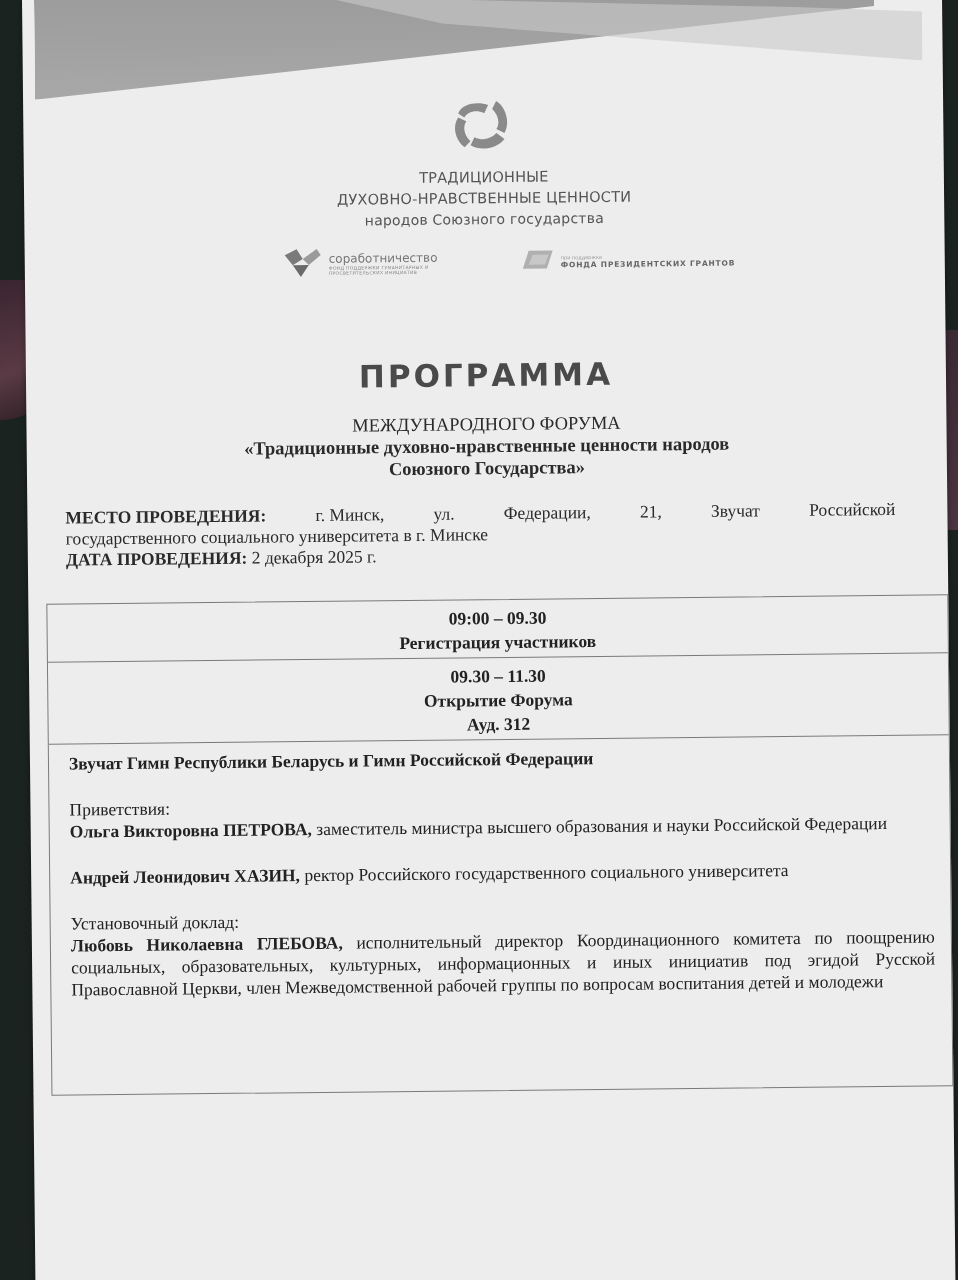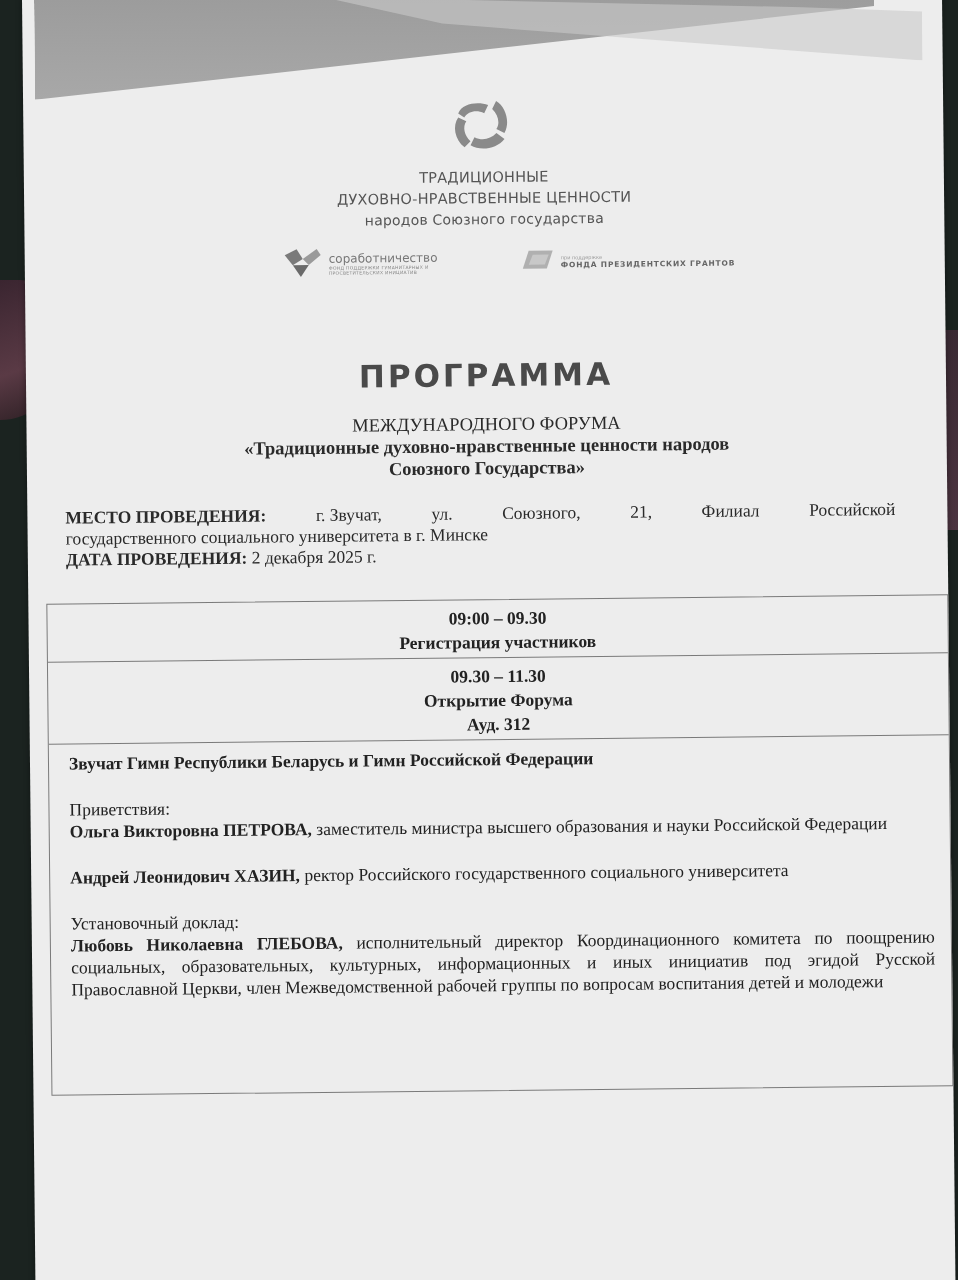--- a/index.html
+++ b/index.html
@@ -153,25 +153,25 @@
 
   <div class="doc-sub">
     <div>МЕЖДУНАРОДНОГО ФОРУМА</div>
     <div class="bold">«Традиционные духовно-нравственные ценности народов</div>
     <div class="bold">Союзного Государства»</div>
   </div>
 
   <div class="meta">
     <div class="line1">
       <b>МЕСТО ПРОВЕДЕНИЯ:</b>
-      <span>г. Звучат,</span>
+      <span>г. Минск,</span>
       <span>ул.</span>
-      <span>Союзного,</span>
+      <span>Федерации,</span>
       <span>21,</span>
-      <span>Филиал</span>
+      <span>Звучат</span>
       <span>Российской</span>
     </div>
     <div>государственного социального университета в г. Минске</div>
     <div>
       <b>ДАТА ПРОВЕДЕНИЯ:</b>
       <span>2 декабря 2025 г.</span>
     </div>
   </div>
 
   <div class="table">

